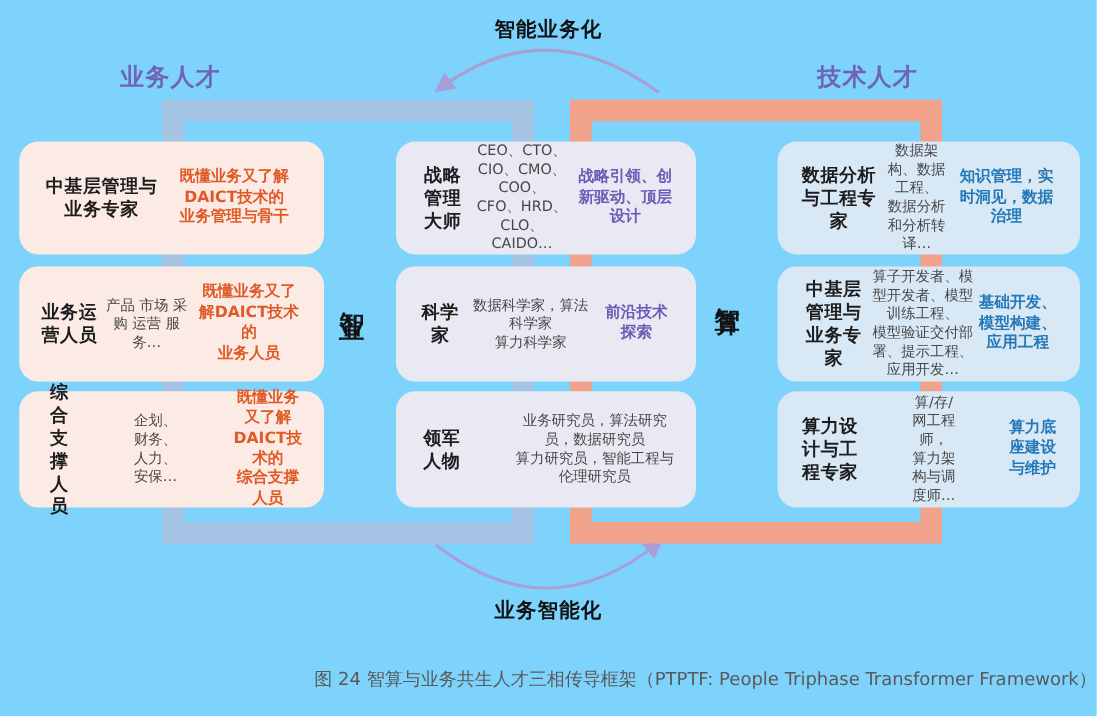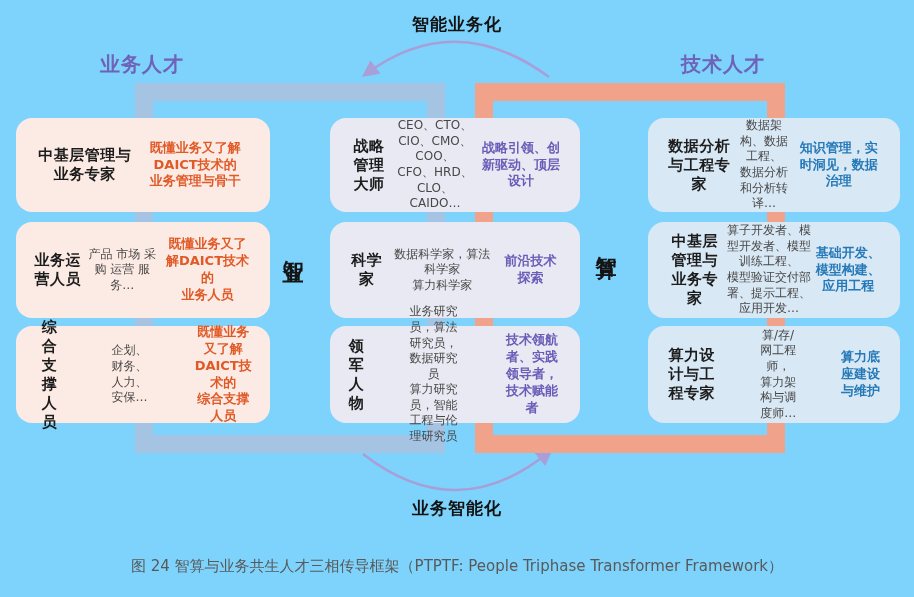--- a/index.html
+++ b/index.html
@@ -39,21 +39,21 @@
   .row1 { top:118px; height:94px; }
   .row2 { top:222px; height:96px; }
   .row3 { top:326px; height:97px;gap:41px; }
   .card-title { font-size:15px; font-weight:700; color:var(--title-black); letter-spacing:0.5px; }
   .card-sub { font-size:12px; color:var(--subtitle-gray); white-space:pre-line; line-height:1.3; }
   .card-highlight { font-size:13px; font-weight:700; white-space:pre-line; line-height:1.3; }
   .hl-orange { color:var(--highlight-orange); }
   .hl-purple { color:var(--highlight-purple); }
   .hl-blue   { color:var(--highlight-blue); }
   
-  .caption { position:absolute; top:557px; left:0; width:100%; text-align:center;
+  .caption { position:absolute; top:557px; left:0; width:100%; text-align:right;
     font-size:15px; color:var(--caption-gray); z-index:3; }
 </style>
 </head>
 <body>
 
 <div id="stage">
 
   <svg id="arrow-layer" viewBox="0 0 914 597">
     <defs>
       <marker id="arrowhead" viewBox="0 0 10 10" refX="7" refY="5" markerWidth="6.5" markerHeight="6.5" orient="auto">
@@ -103,21 +103,20 @@
   <div class="card col-center row2">
     <div class="card-title">科学家</div>
     <div class="card-sub">数据科学家，算法科学家
 算力科学家</div>
     <div class="card-highlight hl-purple">前沿技术探索</div>
   </div>
   <div class="card col-center row3">
     <div class="card-title">领军人物</div>
     <div class="card-sub">业务研究员，算法研究员，数据研究员
 算力研究员，智能工程与伦理研究员</div>
-    <div class="card-highlight hl-purple">技术领航者、实践领导者，技术赋能者</div>
   </div>
 
   <div class="card col-right row1">
     <div class="card-title">数据分析与工程专家</div>
     <div class="card-sub">数据架构、数据工程、
 数据分析和分析转译…</div>
     <div class="card-highlight hl-blue">知识管理，实时洞见，数据治理</div>
   </div>
   <div class="card col-right row2">
     <div class="card-title">中基层管理与业务专家</div>

